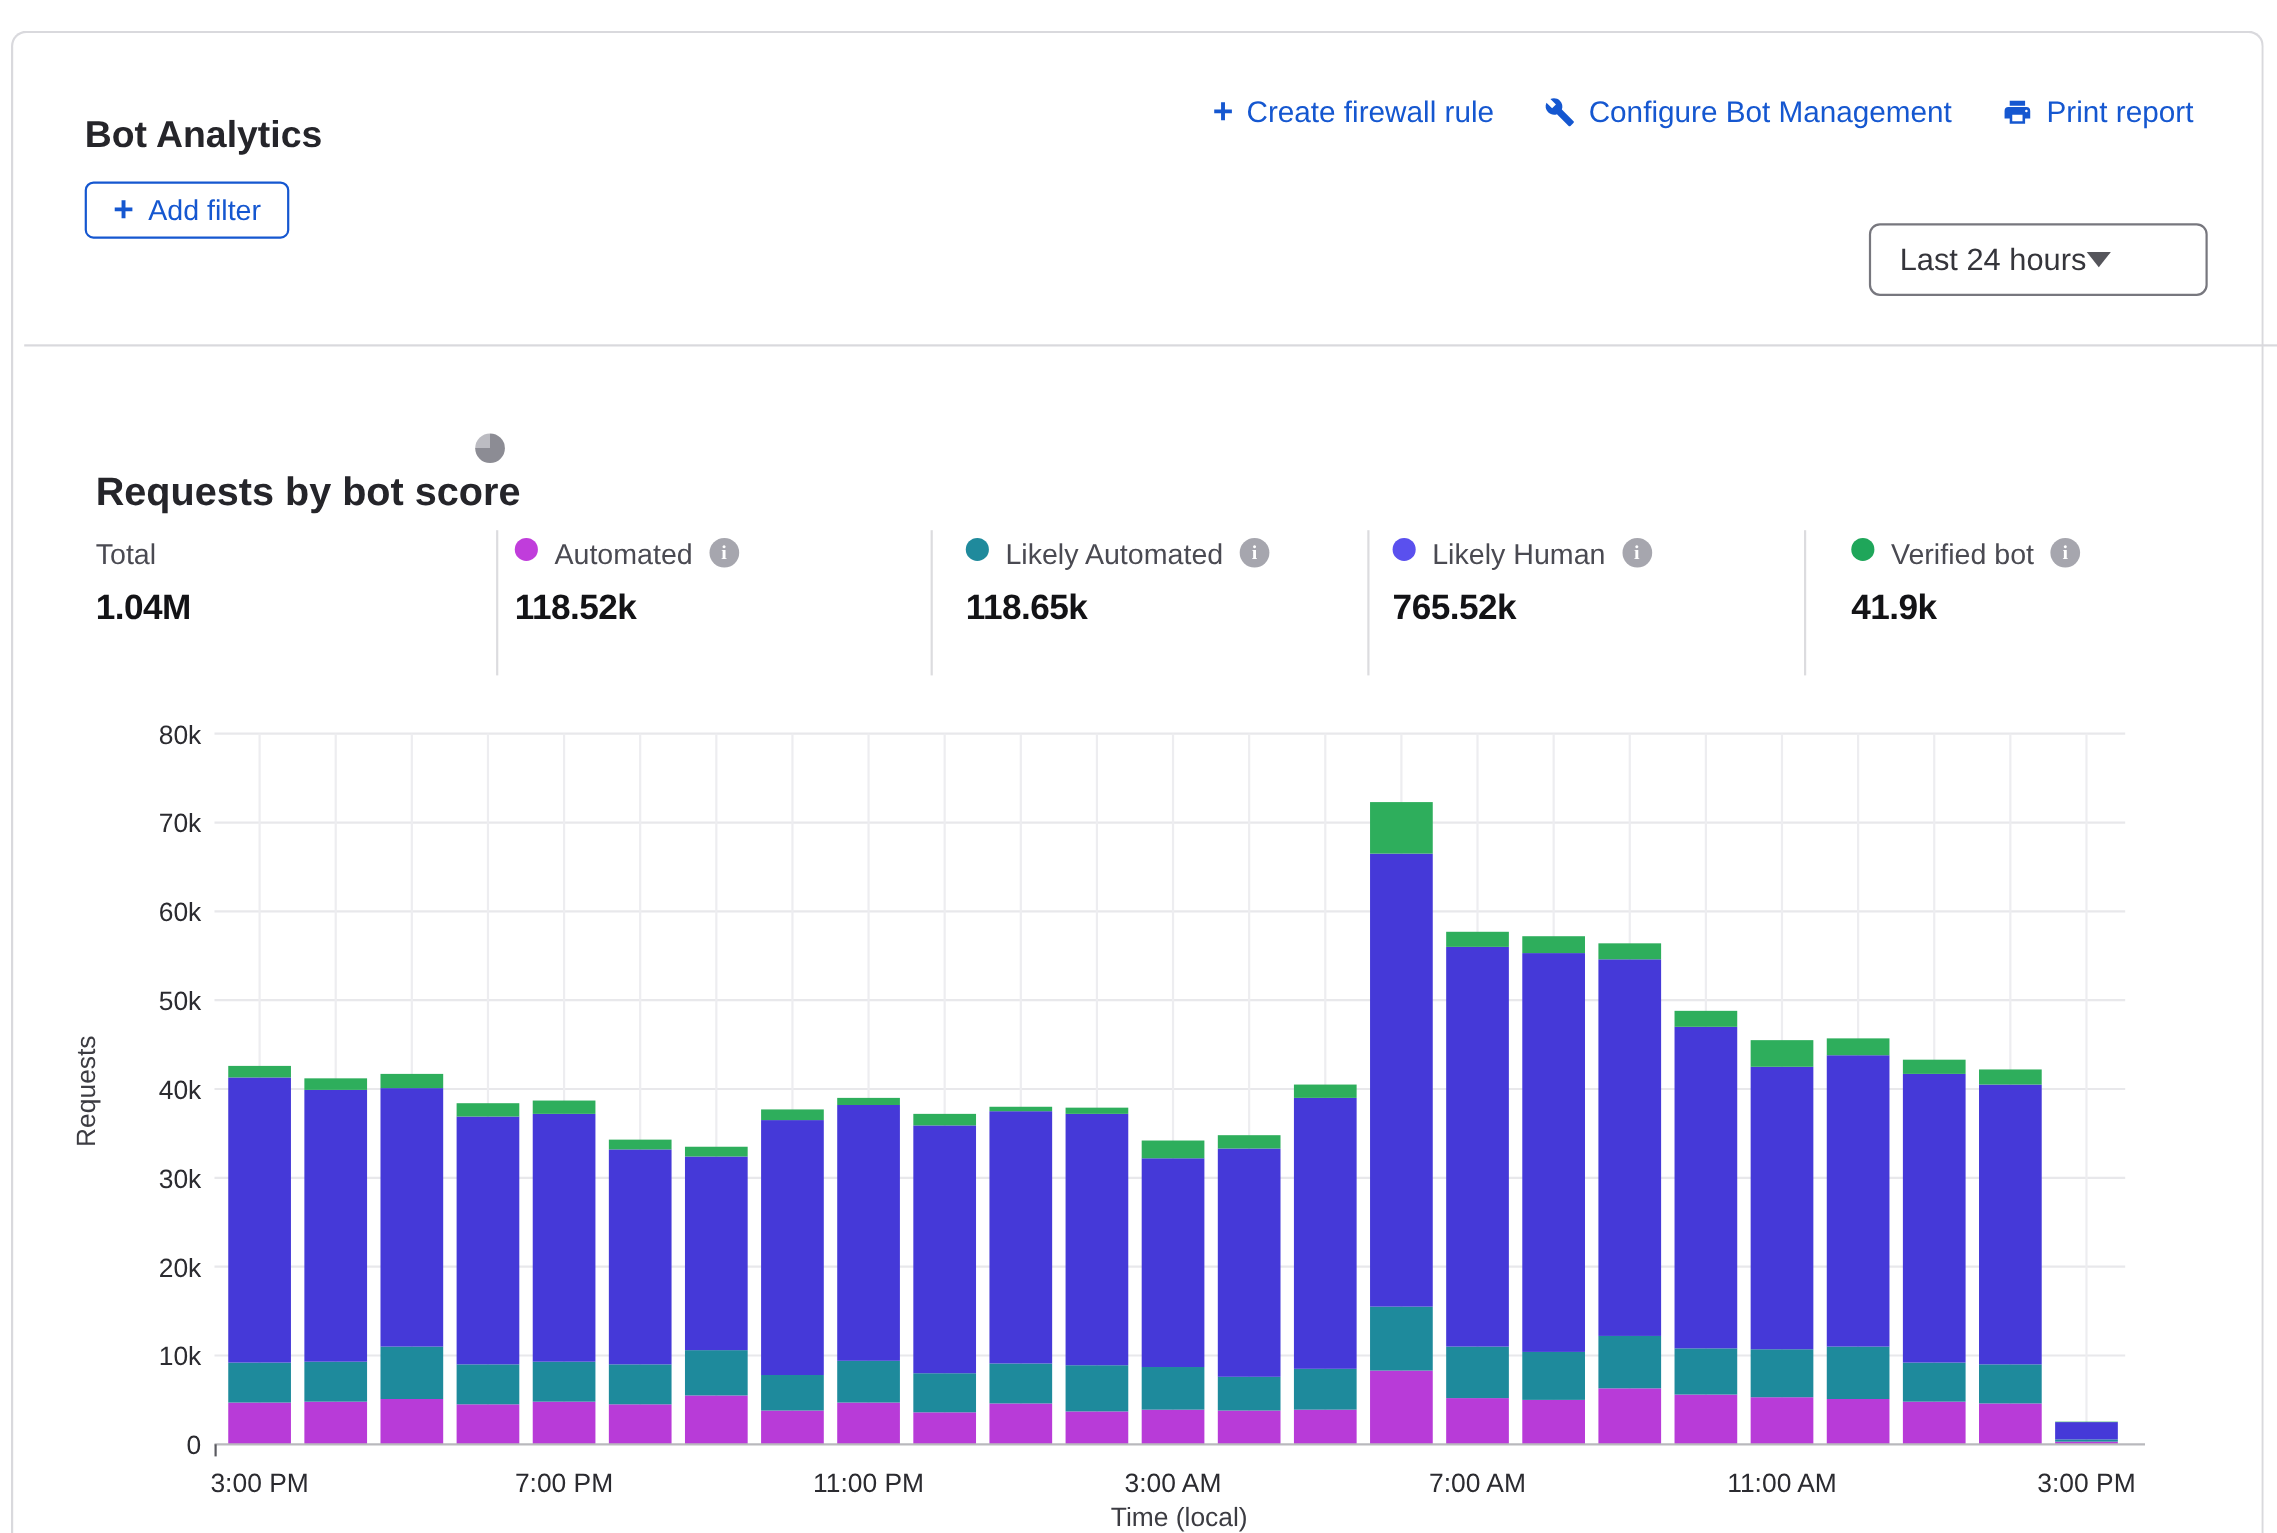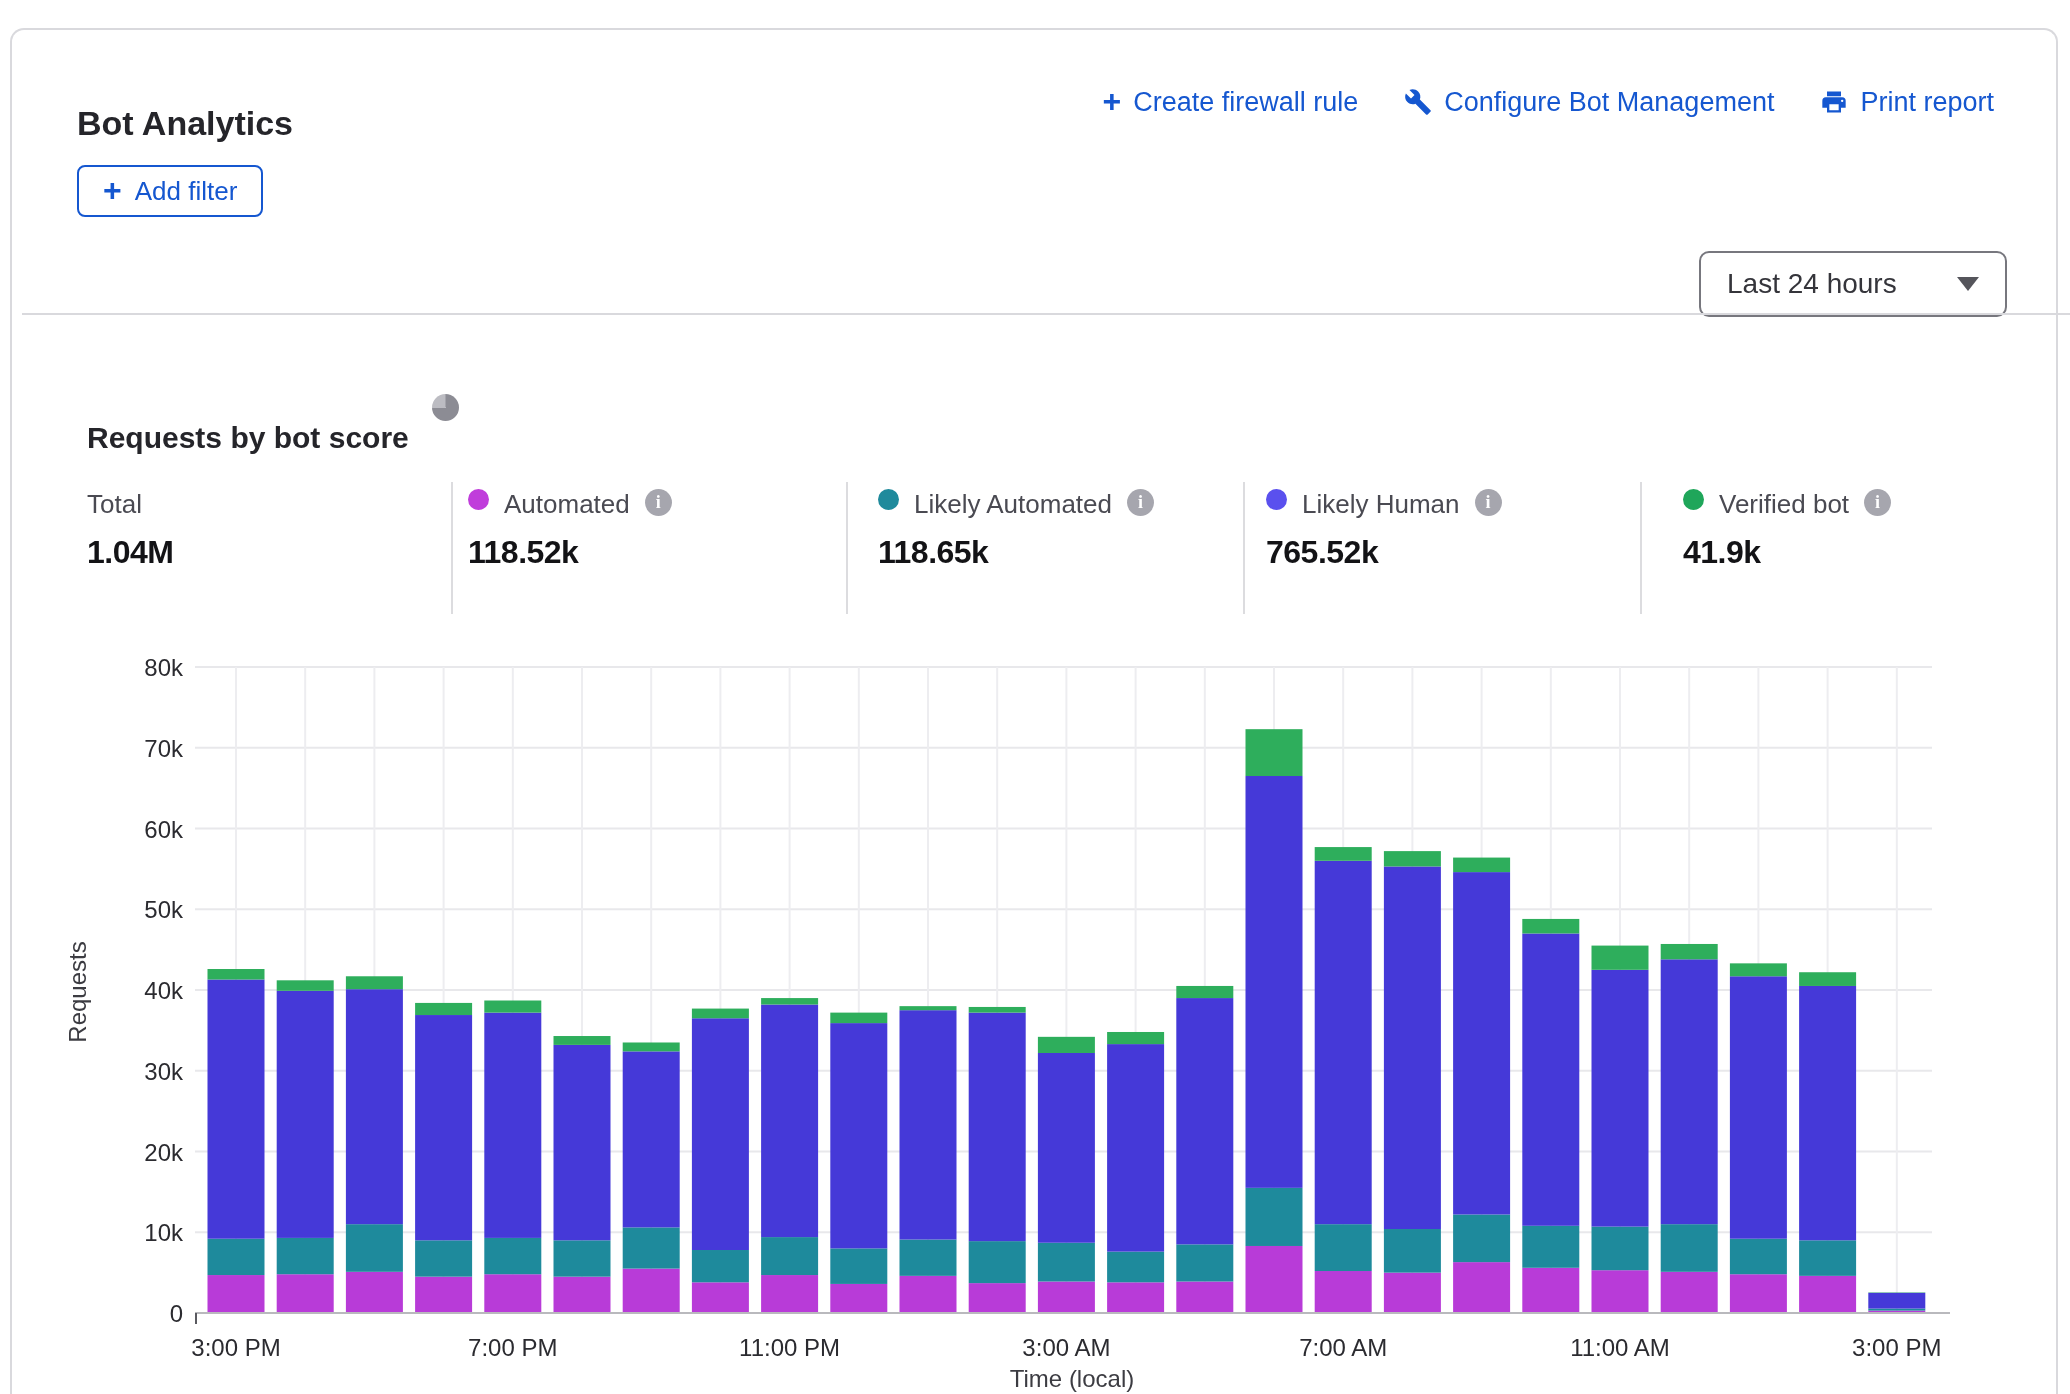--- a/index.html
+++ b/index.html
@@ -22,27 +22,27 @@
   .plus-glyph { font-size:32px; font-weight:700; line-height:1; position:relative; top:-1px; }
   .action-icon { width:28px; height:28px; flex:0 0 auto; }
   .add-filter {
     position:absolute; left:65px; top:135px; height:52px; padding:0 24px;
     display:flex; align-items:center; gap:13px; background:#fff;
     border:2px solid #1557d0; border-radius:8px; color:#1557d0; font-size:26px; cursor:pointer;
   }
   .time-select {
     position:absolute; left:1687px; top:173px; width:308px; height:66px;
     border:2px solid #77777e; border-radius:10px; background:#fff;
-    display:flex; align-items:center; justify-content:space-between;
-    padding:0 26px; font-size:28px; color:#35353b; cursor:pointer;margin-top:48px;
+    display:flex; align-items:center; justify-content:flex-start;
+    padding:0 26px; font-size:28px; color:#35353b; cursor:pointer;
   }
   .caret { width:0; height:0; border-left:11px solid transparent; border-right:11px solid transparent; border-top:14px solid #55555b; }
   .hdr-divider { position:absolute; left:10px; top:283px; width:2048px; height:2px; background:#d9d9dd; }
 
-  .section-title { position:absolute; left:75px; top:366px; font-size:30px; font-weight:700; color:#25252a; }
+  .section-title { position:absolute; left:75px; top:366px; font-size:36px; font-weight:700; color:#25252a; }
   .pie-icon {
     position:absolute; left:420px; top:364px; width:27px; height:27px; border-radius:50%;
     background:conic-gradient(from 270deg, #bcbcc2 0 88deg, #8c8c94 92deg 360deg);
   }
 
   .stat { position:absolute; top:459px; }
   .stat-head { display:flex; align-items:flex-start; gap:15px; font-size:26px; color:#4a4a52; height:30px; }
   .legend-dot { width:21px; height:21px; border-radius:50%; flex:0 0 auto; }
   .info-icon {
     width:27px; height:27px; border-radius:50%; background:#a6a6ae; color:#fff;

